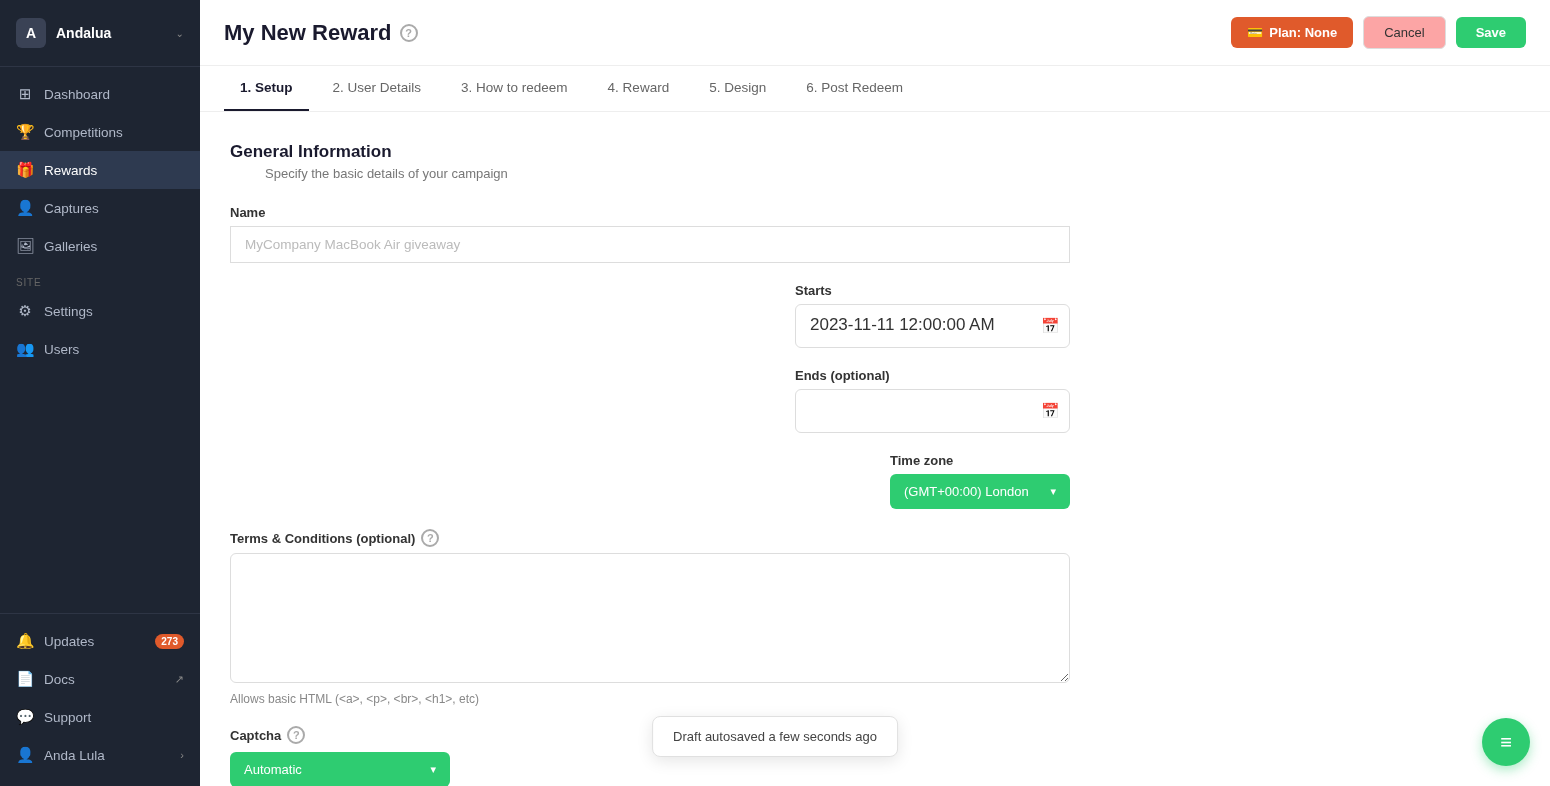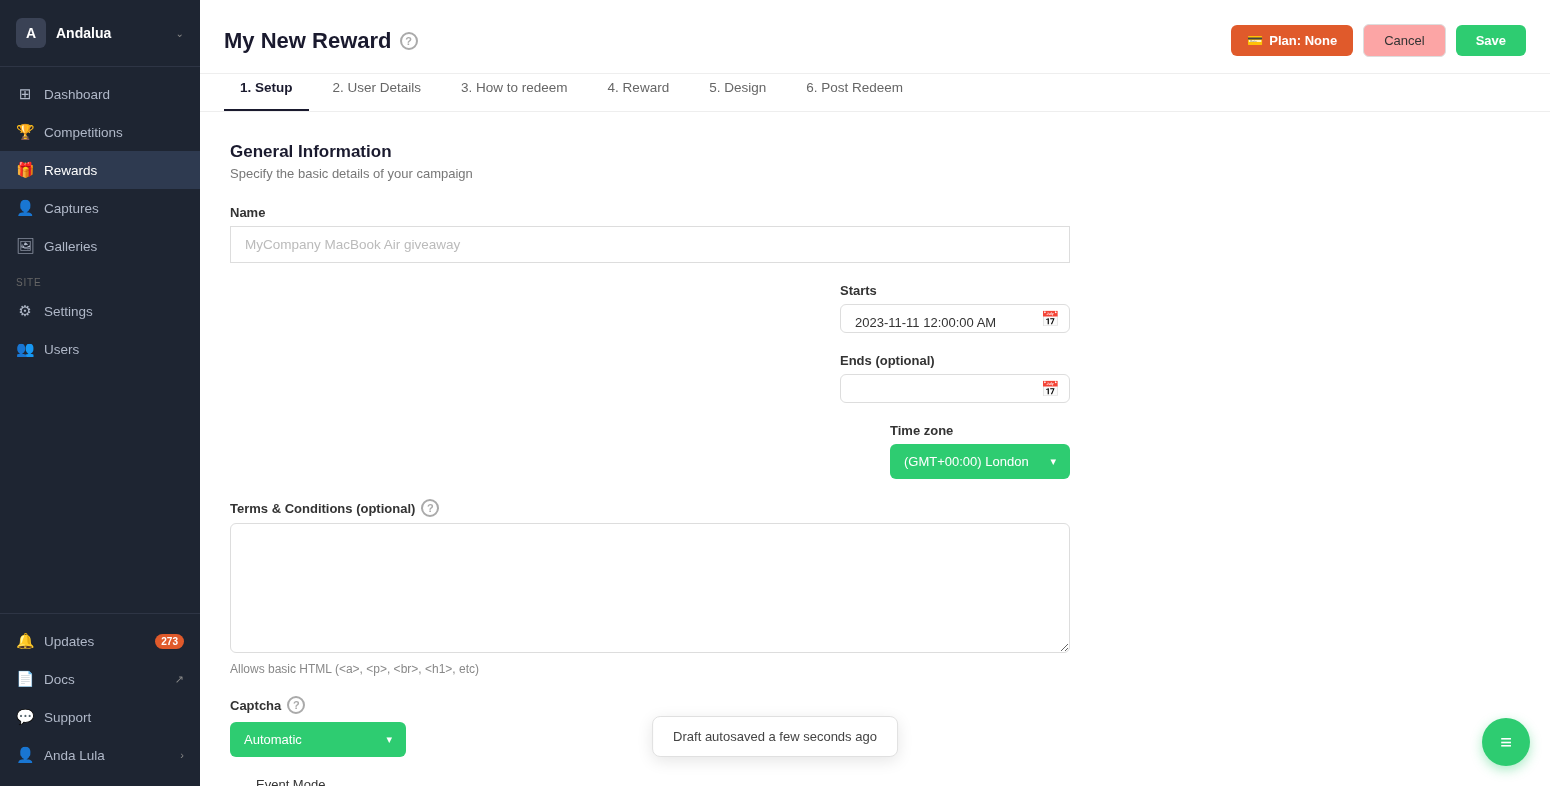--- a/index.html
+++ b/index.html
@@ -76,21 +76,21 @@
     }
 
     
     .topbar {
       display: flex;
       align-items: center;
       padding: 16px 24px;
       border-bottom: 1px solid #eee;
       background: #fff;
       position: sticky;
-      top: 8px;
+      top: 0;
       z-index: 10;
     }
     .topbar-title {
       font-size: 22px;
       font-weight: 700;
       color: #1a1a2e;
       display: flex;
       align-items: center;
       gap: 8px;
     }
@@ -168,20 +168,21 @@
     .section-title {
       font-size: 17px;
       font-weight: 700;
       color: #1a1a2e;
       margin-bottom: 4px;
     }
     .section-subtitle {
       font-size: 13px;
       color: #777;
       margin-bottom: 24px;
+      margin-left: 35px;
     }
 
     .form-label {
       font-size: 13px;
       font-weight: 600;
       color: #333;
       margin-bottom: 6px;
       display: flex;
       align-items: center;
       gap: 6px;
@@ -201,24 +202,24 @@
 
     .date-row { display: flex; gap: 20px; align-items: flex-end; margin-bottom: 20px; flex-direction: column; }
     .date-group { flex: 1; }
     .input-with-icon {
       position: relative;
       display: flex;
       align-items: center;
     }
     .input-with-icon input {
       width: 100%;
-      padding: 10px 38px 2px 14px;
+      padding: 10px 38px 12px 14px;
       border: 1px solid #ddd;
       border-radius: 6px;
-      font-size: 13px;
+      font-size: 17px;
       color: #333;
       outline: none;
       background: #fff;
     }
     .cal-icon {
       position: absolute;
       right: 10px;
       color: #555;
       font-size: 15px;
       cursor: pointer;
@@ -274,21 +275,21 @@
       color: #fff;
       border: none;
       border-radius: 6px;
       padding: 10px 14px;
       font-size: 13px;
       font-weight: 500;
       cursor: pointer;
       display: flex;
       align-items: center;
       gap: 10px;
-      width: 176px;
+      width: 220px;
     }
     .captcha-chevron { margin-left: auto; font-size: 11px; }
 
     .event-mode-row {
       display: flex;
       align-items: center;
       gap: 10px;
       margin-bottom: 20px;
     }
     .checkbox {

